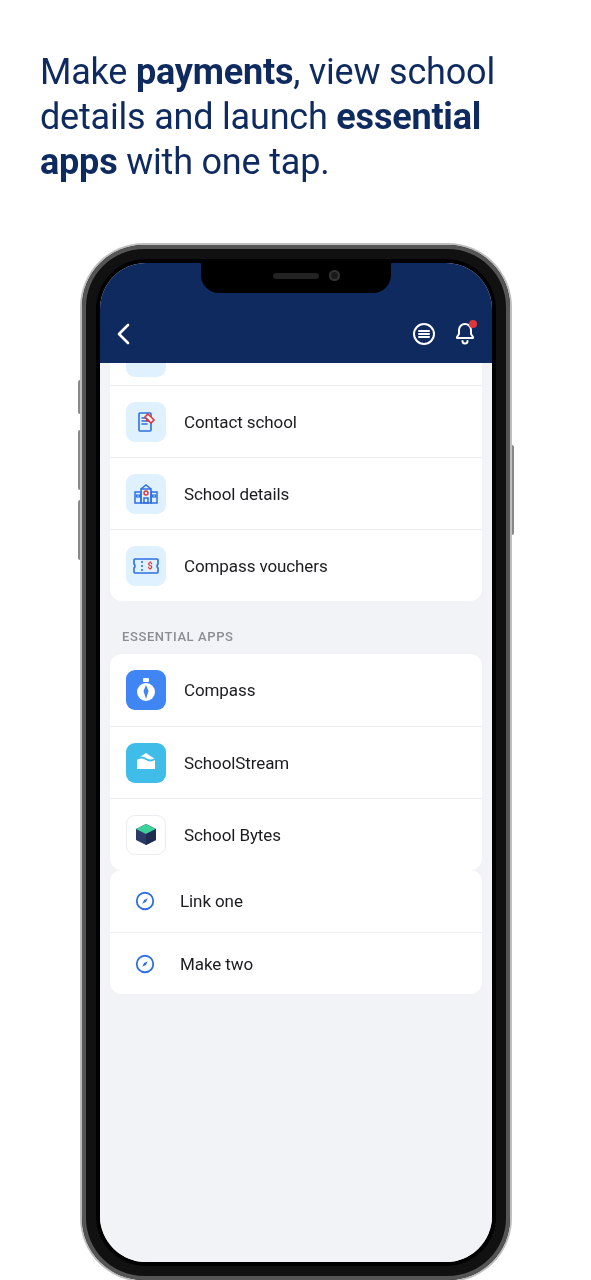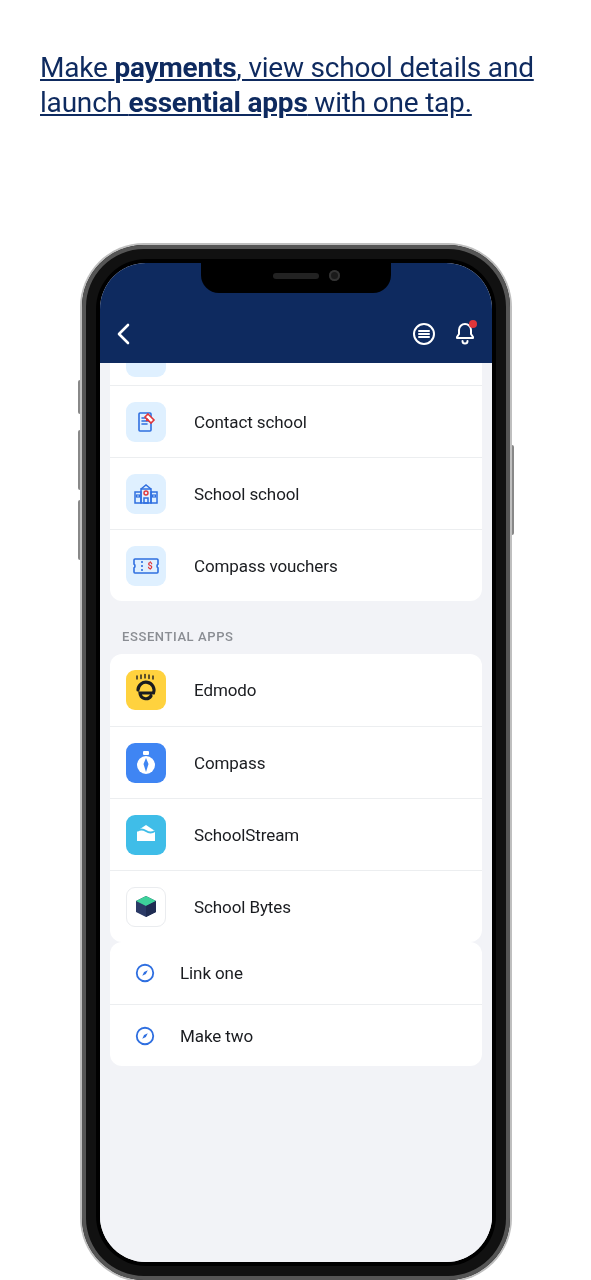--- a/index.html
+++ b/index.html
@@ -14,25 +14,24 @@
     width: 591px;
     height: 1280px;
     position: relative;
   }
   .headline {
     position: absolute;
     top: 50px;
     left: 40px;
     right: 40px;
     color: #0e2a5f;
-    font-size: 28px;
+    font-size: 36px;
     line-height: 1.25;
     font-weight: 400;
     letter-spacing: -0.2px;
-    text-decoration: underline;
   }
   .headline b { font-weight: 700; }
 
   
   .phone {
     position: absolute;
     top: 245px;
     left: 82px;
     width: 428px;
     height: 1035px; 
@@ -171,21 +170,21 @@
     border-top-left-radius: 0;
     border-top-right-radius: 0;
     margin-top: 0;
   }
 
   .row {
     display: flex;
     align-items: center;
     min-height: 72px;
     padding: 12px 16px;
-    gap: 28px;
+    gap: 18px;
   }
   .row + .row {
     border-top: 1px solid #eceef0;
   }
   
   .row.cut {
     height: 22px;
     min-height: 22px;
     padding: 0 16px;
   }
@@ -341,53 +340,38 @@
                   <rect x="2" y="10" width="6" height="11" fill="none" stroke="#2f6fe0" stroke-width="1.5"></rect>
                   <rect x="18" y="10" width="6" height="11" fill="none" stroke="#2f6fe0" stroke-width="1.5"></rect>
                   <rect x="8" y="7" width="10" height="14" fill="none" stroke="#2f6fe0" stroke-width="1.5"></rect>
                   <path d="M8 7 L13 3 L18 7" fill="none" stroke="#2f6fe0" stroke-width="1.5"></path>
                   <circle cx="13" cy="11" r="2" fill="none" stroke="#e0363a" stroke-width="1.4"></circle>
                   <rect x="11" y="16" width="4" height="5" fill="none" stroke="#2f6fe0" stroke-width="1.5"></rect>
                   <rect x="3.5" y="13" width="3" height="2" fill="none" stroke="#2f6fe0" stroke-width="1.2"></rect>
                   <rect x="19.5" y="13" width="3" height="2" fill="none" stroke="#2f6fe0" stroke-width="1.2"></rect>
                 </svg>
             </div>
-            <span class="row-label">School school</span>
+            <span class="row-label">School details</span>
           </div>
 
           <div class="row">
             <div class="ico-tile tile-blue-soft">
               <svg width="28" height="20" viewBox="0 0 28 20">
                   <path d="M3 3 h22 a1 1 0 0 1 1 1 v4 a2.5 2.5 0 0 0 0 4 v4 a1 1 0 0 1-1 1 H3 a1 1 0 0 1-1-1 v-4 a2.5 2.5 0 0 0 0-4 V4 a1 1 0 0 1 1-1 Z" fill="none" stroke="#2f6fe0" stroke-width="1.6"></path>
                   <path d="M10 5 v10" stroke="#2f6fe0" stroke-width="1.6" stroke-dasharray="2 2"></path>
                   <text x="18" y="13" font-size="9" fill="#e0363a" font-weight="700" text-anchor="middle">$</text>
                 </svg>
             </div>
             <span class="row-label">Compass vouchers</span>
           </div>
         </div>
 
         <div class="section-header">ESSENTIAL APPS</div>
 
         <div class="card">
-          <div class="row">
-            <div class="ico-tile tile-yellow">
-              <svg width="40" height="40" viewBox="0 0 40 40">
-                <g stroke="#1a1c20" stroke-width="1.4" stroke-linecap="round">
-                  <line x1="11" y1="6" x2="11" y2="9"></line>
-                    <line x1="15" y1="5" x2="15" y2="8.5"></line>
-                    <line x1="19" y1="4.5" x2="19" y2="8"></line>
-                    <line x1="23" y1="5" x2="23" y2="8.5"></line>
-                    <line x1="27" y1="6" x2="27" y2="9"></line>
-                </g>
-                <path d="M12 20 a8 8 0 1 1 15.5 3 H14 a6 6 0 0 0 11 3" fill="none" stroke="#1a1c20" stroke-width="3.2" stroke-linecap="round"></path>
-              </svg>
-            </div>
-            <span class="row-label">Edmodo</span>
-          </div>
 
           <div class="row">
             <div class="ico-tile tile-blue">
               <svg width="24" height="28" viewBox="0 0 24 28">
                   <rect x="9" y="2" width="6" height="4" rx="1" fill="#fff"></rect>
                   <circle cx="12" cy="16" r="9" fill="#fff"></circle>
                   <circle cx="12" cy="16" r="9" fill="none" stroke="#3f85f3" stroke-width="0"></circle>
                   <path d="M12 9 l2.5 6 L12 23 l-2.5-8 Z" fill="#3f85f3"></path>
                 </svg>
             </div>

